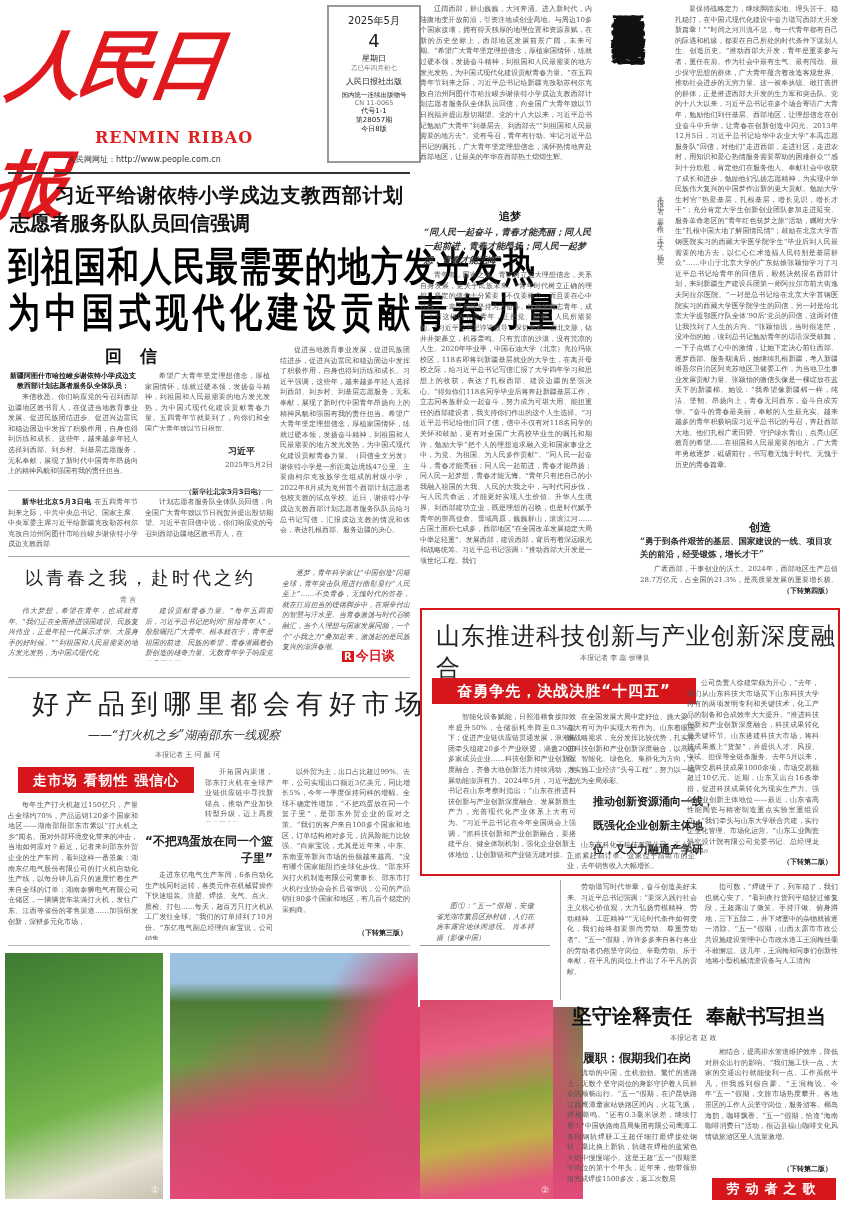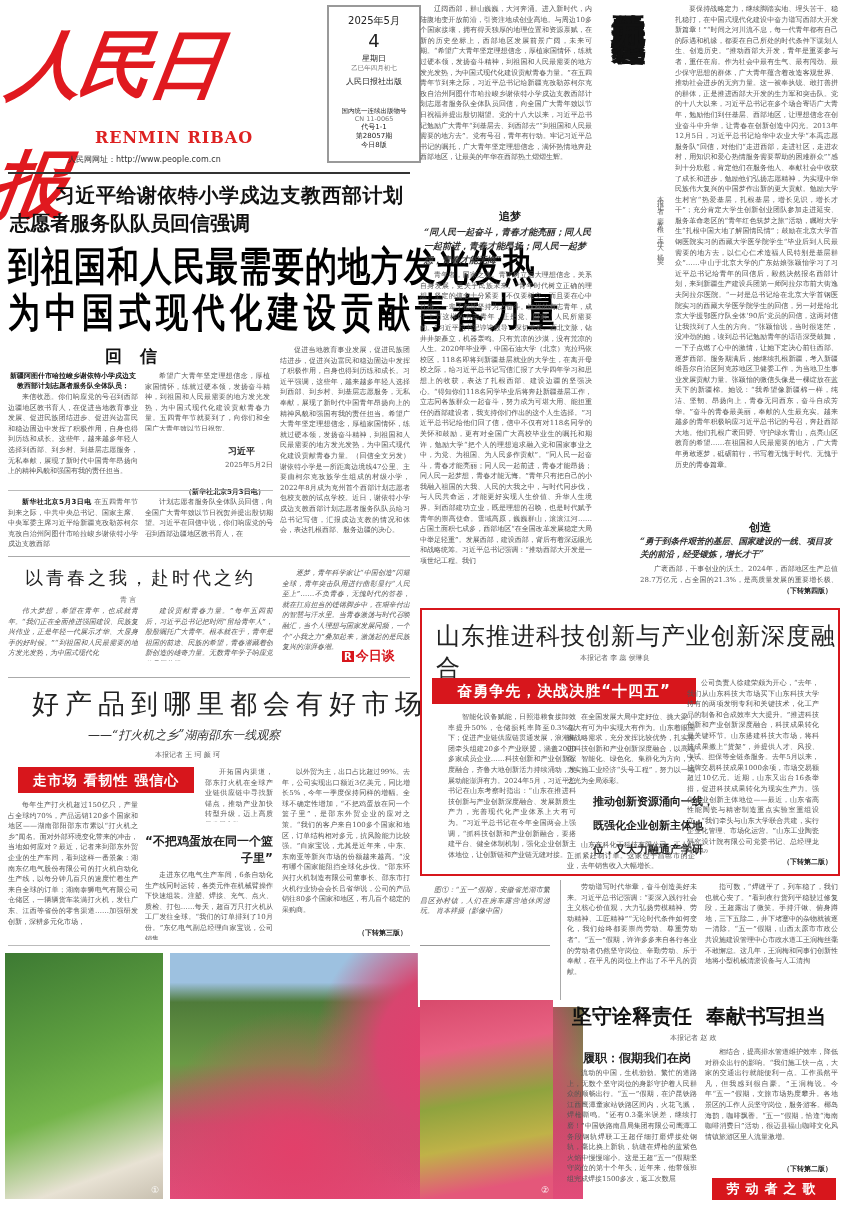--- a/index.html
+++ b/index.html
@@ -1,19 +1,19 @@
 <!DOCTYPE html>
 <html><head>
 <meta charset="utf-8">
 <style>
 *{box-sizing:border-box;margin:0;padding:0}
 body{width:843px;height:1205px;background:#fff;font-family:"DejaVu Serif",serif;color:#333;overflow:hidden;position:relative}
 .abs{position:absolute}
 .t{font-size:7px;line-height:10.6px;color:#555;text-align:justify;text-indent:2em}
-.t p{margin:0}
+.t p{margin:16px}
 .sans{font-family:"DejaVu Sans",sans-serif}
 .logo{left:10px;top:4px;width:270px;height:120px;color:#e0191f;font-family:"DejaVu Serif",serif;font-weight:bold;font-style:italic;font-size:74px;letter-spacing:-4px;line-height:120px;transform:skewX(-8deg)}
 .pinyin{left:95px;top:128px;color:#d22;font-family:"DejaVu Serif",serif;font-size:16px;font-weight:bold;letter-spacing:1px}
 .url{left:68px;top:154px;font-size:8px;color:#333;font-family:"DejaVu Sans",sans-serif}
 .datebox{left:327px;top:5px;width:94px;height:158px;border:2px solid #999;text-align:center;font-family:"DejaVu Sans",sans-serif;color:#222}
 .datebox div{line-height:1.25}
 .rule{background:#333;height:2px}
 .hline{background:#bbb;height:1px}
 .redbar{background:#d7161c;color:#fff;font-family:"DejaVu Sans",sans-serif;font-weight:bold;text-align:center}
 .vert{writing-mode:vertical-rl;font-family:"DejaVu Sans",sans-serif;font-weight:bold;color:#111}
@@ -26,21 +26,21 @@
 
 <div class="abs logo">人民日报</div>
 <div class="abs pinyin">RENMIN  RIBAO</div>
 <div class="abs url">人民网网址：http://www.people.com.cn</div>
 <div class="abs datebox">
   <div style="font-size:10px;margin-top:8px">2025年5月</div>
   <div style="font-size:18px;margin-top:2px">4</div>
   <div style="font-size:8px;margin-top:2px">星期日</div>
   <div style="font-size:6.5px;color:#777;font-family:'DejaVu Serif',serif">乙巳年四月初七</div>
   <div style="font-size:8px;margin-top:5px;font-family:'DejaVu Serif',serif">人民日报社出版</div>
-  <div style="font-size:6.5px;margin-top:20px">国内统一连续出版物号</div>
+  <div style="font-size:6.5px;margin-top:4px">国内统一连续出版物号</div>
   <div style="font-size:6.5px;color:#777">CN 11-0065</div>
   <div style="font-size:7px">代号1-1</div>
   <div style="font-size:7px">第28057期</div>
   <div style="font-size:7px">今日8版</div>
 </div>
 <div class="abs rule" style="left:8px;top:172px;width:402px"></div>
 
 <div class="abs sans" style="left:55px;top:182px;font-size:20px;font-weight:bold;color:#111;letter-spacing:0.5px">习近平给谢依特小学戍边支教西部计划</div>
 <div class="abs sans" style="left:10px;top:210px;font-size:20px;font-weight:bold;color:#111">志愿者服务队队员回信强调</div>
 <div class="abs sans" style="left:8px;top:240px;font-size:32px;font-weight:900;color:#000;letter-spacing:1px;transform:scaleY(1.25);transform-origin:top left">到祖国和人民最需要的地方发光发热</div>
@@ -60,21 +60,21 @@
 <div class="abs hline" style="left:8px;top:556px;width:402px;background:#aaa"></div>
 
 <div class="abs t" style="left:420px;top:4px;width:172px;height:210px;overflow:hidden">辽阔西部，群山巍巍，大河奔涌。进入新时代，内陆腹地变开放前沿，引资注地成创业高地。与周边10多个国家接壤，拥有得天独厚的地理位置和资源禀赋，在新的历史坐标上，西部地区发展前景广阔，未来可期。“希望广大青年坚定理想信念，厚植家国情怀，练就过硬本领，发扬奋斗精神，到祖国和人民最需要的地方发光发热，为中国式现代化建设贡献青春力量。”在五四青年节到来之际，习近平总书记给新疆克孜勒苏柯尔克孜自治州阿图什市哈拉峻乡谢依特小学戍边支教西部计划志愿者服务队全体队员回信，向全国广大青年致以节日祝福并提出殷切期望。党的十八大以来，习近平总书记勉励广大青年“到基层去、到西部去”“到祖国和人民最需要的地方去”。党有号召，青年有行动。牢记习近平总书记的嘱托，广大青年坚定理想信念，满怀热情地奔赴西部地区，让最美的年华在西部热土熠熠生辉。</div>
 <div class="abs sans" style="left:455px;top:209px;width:110px;text-align:center;font-size:11px;font-weight:bold;color:#222">追梦</div>
 <div class="abs" style="left:424px;top:225px;width:168px;font-size:9px;line-height:14px;color:#333;font-weight:bold;font-style:italic">“同人民一起奋斗，青春才能亮丽；同人民一起前进，青春才能昂扬；同人民一起梦想，青春才能无悔”</div>
 <div class="abs t" style="left:420px;top:270px;width:172px;height:320px;overflow:hidden">青年者，国家之魂。青年树立远大理想信念，关系自身发展，更关乎民族未来。“青年时代树立正确的理想、坚定的信念十分紧要，不仅要树立，而且要在心中扎根，一辈子都能坚持为之奋斗。这样的有志青年，成千上万这样的有志青年，正是党、国家、人民所需要的。”习近平总书记谆谆教导，深切关爱。西北文脉，钻井井架矗立，机器轰鸣。只有荒凉的沙漠，没有荒凉的人生。2020年毕业季，中国石油大学（北京）克拉玛依校区，118名即将到新疆基层就业的大学生，在离开母校之际，给习近平总书记写信汇报了大学四年学习和思想上的收获，表达了扎根西部、建设边疆的坚强决心。“得知你们118名同学毕业后将奔赴新疆基层工作，立志同各族群众一起奋斗，努力成为可堪大用、能担重任的西部建设者，我支持你们作出的这个人生选择。”习近平总书记给他们回了信，信中不仅有对118名同学的关怀和鼓励，更有对全国广大高校毕业生的嘱托和期许，勉励大学“把个人的理想追求融入党和国家事业之中，为党、为祖国、为人民多作贡献”。“同人民一起奋斗，青春才能亮丽；同人民一起前进，青春才能昂扬；同人民一起梦想，青春才能无悔。”青年只有把自己的小我融入祖国的大我、人民的大我之中，与时代同步伐，与人民共命运，才能更好实现人生价值、升华人生境界。到西部建功立业，既是理想的召唤，也是时代赋予青年的崇高使命。雪域高原，巍巍群山，滚滚江河……占国土面积七成多，西部地区“在全国改革发展稳定大局中举足轻重”。发展西部，建设西部，背后有着深远眼光和战略统筹。习近平总书记强调：“推动西部大开发是一项世纪工程。我们</div>
 <div class="abs vert" style="left:605px;top:4px;width:46px;height:590px;font-size:34px;line-height:44px;letter-spacing:-1px">让青春之花绽放在祖国和人民最需要的地方</div>
 <div class="abs" style="left:655px;top:190px;writing-mode:vertical-rl;font-size:7px;color:#666;letter-spacing:4px;height:160px">本报记者 廖文根 王仟大 杨昊</div>
 <div class="abs t" style="left:675px;top:4px;width:163px;height:510px;overflow:hidden">要保持战略定力，继续脚踏实地、埋头苦干、稳扎稳打，在中国式现代化建设中奋力谱写西部大开发新篇章！”“时间之河川流不息，每一代青年都有自己的际遇和机缘，都要在自己所处的时代条件下谋划人生、创造历史。”推动西部大开发，青年是重要参与者，重任在肩。作为社会中最有生气、最有闯劲、最少保守思想的群体，广大青年蕴含着改造客观世界、推动社会进步的无穷力量。这一被奉执锐、敢打善拼的群体，正是推进西部大开发的生力军和突击队。党的十八大以来，习近平总书记在多个场合寄语广大青年，勉励他们到任基层、西部地区，让理想信念在创业奋斗中升华，让青春在创新创造中闪光。2013年12月5日，习近平总书记给华中农业大学“本禹志愿服务队”回信，对他们“走进西部，走进社区，走进农村，用知识和爱心热情服务需要帮助的困难群众”“感到十分欣慰，肯定他们在服务他人、奉献社会中收获了成长和进步，勉励他们弘扬志愿精神，为实现中华民族伟大复兴的中国梦作出新的更大贡献。勉励大学生村官“热爱基层，扎根基层，增长见识，增长才干”；充分肯定大学生创新创业团队参加走进延安、服务革命老区的“青年红色筑梦之旅”活动，瞩咐大学生“扎根中国大地了解国情民情”；鼓励在北京大学首钢医院实习的西藏大学医学院学生“毕业后到人民最需要的地方去，以仁心仁术造福人民特别是基层群众”……中山于北京大学的广东姑娘张颖怡学习了习近平总书记给青年的回信后，毅然决然报名西部计划，来到新疆生产建设兵团第一师阿拉尔市前大街逸夫阿拉尔医院。“一封是总书记给在北京大学首钢医院实习的西藏大学医学院学生的回信，另一封是给北京大学援鄂医疗队全体‘90后’党员的回信，这两封信让我找到了人生的方向。”张颖怡说，当时很迷茫，没冲劲的她，读到总书记勉励青年的话语深受鼓舞，一下子点燃了心中的激情，让她下定决心前往西部、逐梦西部。服务期满后，她继续扎根新疆，考入新疆维吾尔自治区阿克苏地区卫健委工作，为当地卫生事业发展贡献力量。张颖怡的微信头像是一棵绽放在蓝天下的新疆棉。她说：“我希望像新疆棉一样，纯洁、坚韧、昂扬向上，青春无问西东，奋斗自成芳华。”奋斗的青春最美丽，奉献的人生最充实。越来越多的青年积极响应习近平总书记的号召，奔赴西部大地。他们扎根广袤田野、守护绿水青山，点亮山区教育的希望……在祖国和人民最需要的地方，广大青年勇敢逐梦，砥砺前行，书写着无愧于时代、无愧于历史的青春篇章。</div>
 <div class="abs sans" style="left:710px;top:520px;width:100px;text-align:center;font-size:11px;font-weight:bold;color:#222">创造</div>
-<div class="abs" style="left:640px;top:535px;width:198px;font-size:8.5px;line-height:13px;color:#333;font-weight:bold;font-style:italic">“勇于到条件艰苦的基层、国家建设的一线、项目攻关的前沿，经受锻炼，增长才干”</div>
+<div class="abs" style="left:640px;top:535px;width:198px;font-size:8.5px;line-height:13px;color:#333;font-weight:bold;">“勇于到条件艰苦的基层、国家建设的一线、项目攻关的前沿，经受锻炼，增长才干”</div>
 <div class="abs t" style="left:640px;top:564px;width:198px;height:22px;overflow:hidden">广袤西部，干事创业的沃土。2024年，西部地区生产总值28.7万亿元，占全国的21.3%，是高质量发展的重要增长极、新的动力源。</div>
 <div class="abs sans" style="left:783px;top:586px;font-size:7px;font-weight:bold;color:#222">（下转第四版）</div>
 
 <div class="abs sans" style="left:25px;top:566px;font-size:18px;color:#222;letter-spacing:3px">以青春之我，赴时代之约</div>
 <div class="abs" style="left:120px;top:595px;font-size:7px;color:#777">青  言</div>
 <div class="abs t" style="left:8px;top:606px;width:130px;height:55px;overflow:hidden;font-style:italic">伟大梦想，希望在青年，也成就青年。“我们正在全面推进强国建设、民族复兴伟业，正是年轻一代展示才华、大显身手的好时候。”“到祖国和人民最需要的地方发光发热，为中国式现代化</div>
 <div class="abs t" style="left:145px;top:606px;width:128px;height:55px;overflow:hidden;font-style:italic">建设贡献青春力量。”每年五四前后，习近平总书记把时间“留给青年人”，殷殷嘱托广大青年。根本就在于，青年是祖国的前途、民族的希望，青春潜藏着创新创造的雄奇力量。无数青年学子响应党的号召扎根</div>
 <div class="abs t" style="left:282px;top:568px;width:128px;height:94px;overflow:hidden;font-style:italic">逐梦，青年科学家让“中国创造”闪耀全球，青年突击队用进行曲彰显行“人民至上”……不负青春，无愧时代的答卷，就在扛肩担当的铿锵脚步中，在艰辛付出的智慧与汗水里。当青春激荡与时代召唤融汇，当个人理想与国家发展同频，一个个“小我之力”叠加起来，激荡起的是民族复兴的澎湃春潮。</div>
 <div class="abs sans" style="left:342px;top:647px;font-size:13px;font-weight:bold;color:#d7161c"><span style="display:inline-block;background:#d7161c;color:#fff;font-size:10px;padding:0 2px;margin-right:2px">R</span><span>今日谈</span></div>
 <div class="abs hline" style="left:8px;top:677px;width:402px;background:#aaa"></div>

